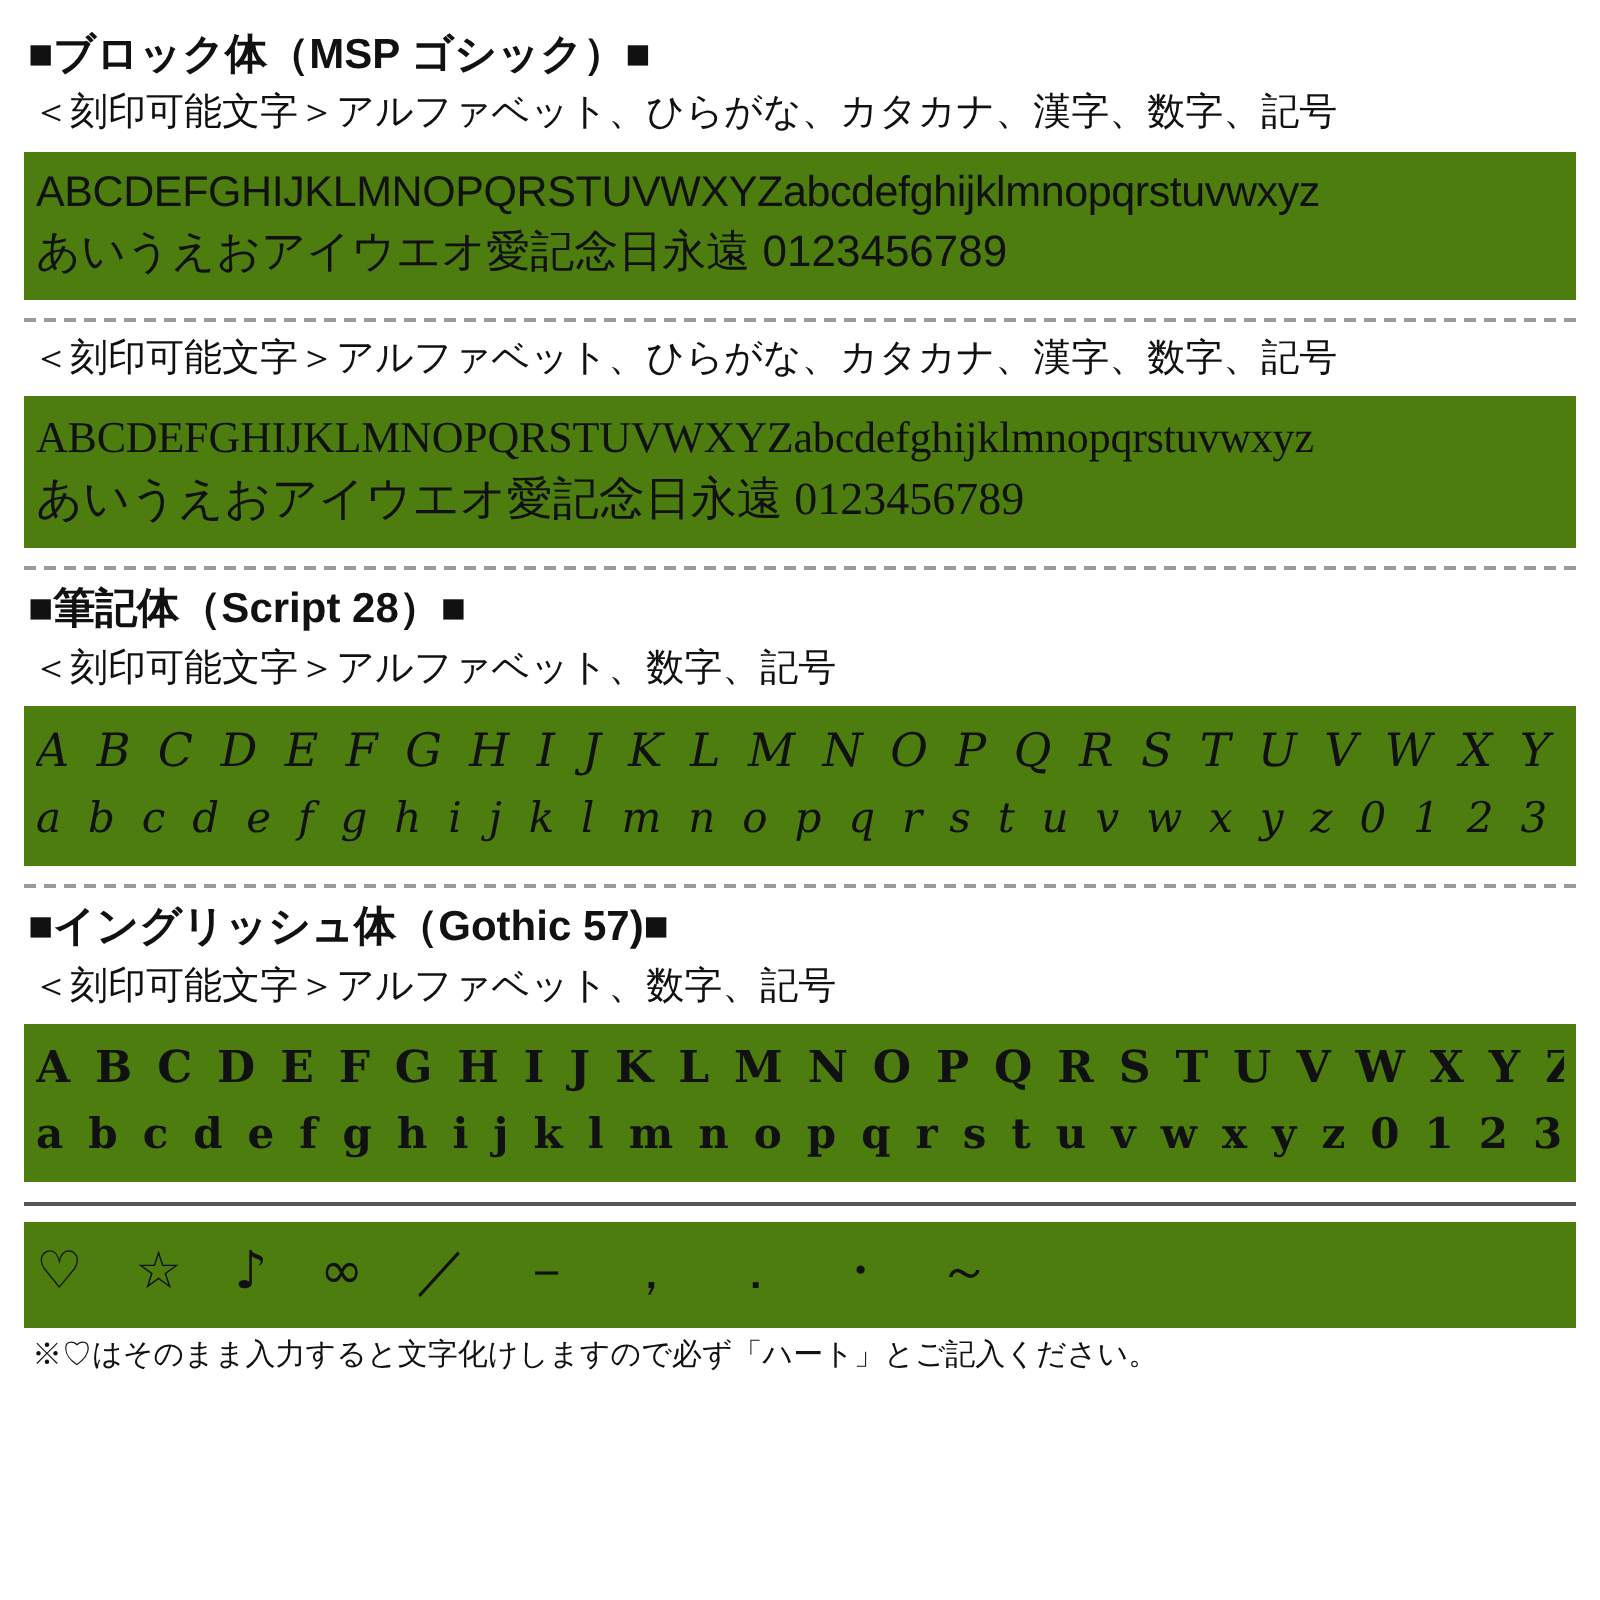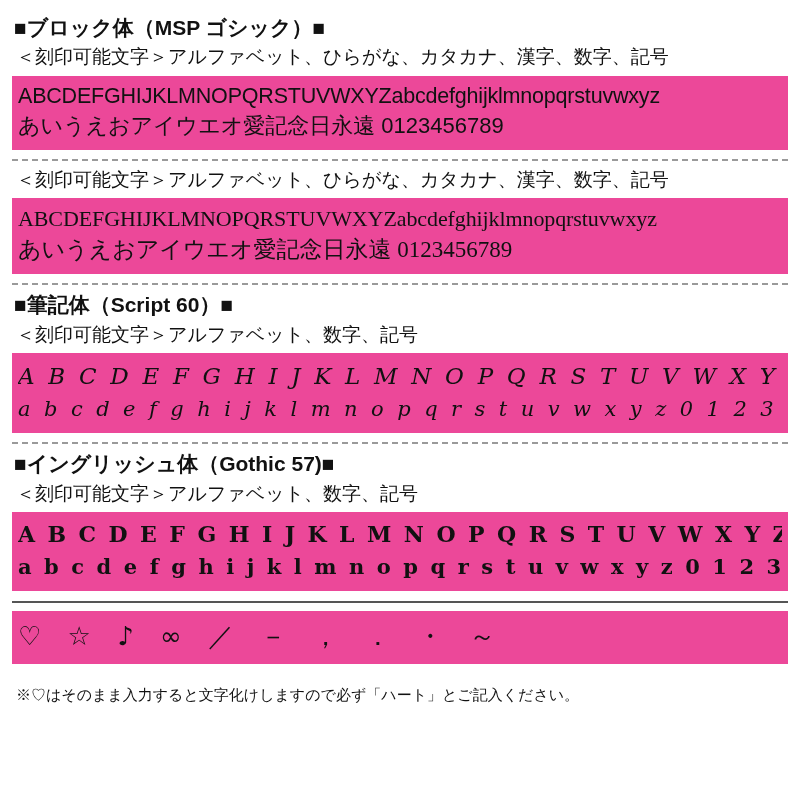--- a/index.html
+++ b/index.html
@@ -32,21 +32,21 @@
     margin: 4px 0 2px 2px;
     white-space: nowrap;
   }
   .sec-sub {
     font-size: 19px;
     line-height: 1.4;
     margin: 0 0 5px 4px;
     white-space: nowrap;
   }
   .sample {
-    background: #ec4899;
+    background: #4d7c0f;
     padding: 6px 6px 8px 6px;
     box-sizing: border-box;
   }
   .sample .line {
     white-space: nowrap;
     overflow: hidden;
   }
   
   .s-block .line1 {
     font-family: "Liberation Sans", sans-serif;
@@ -110,21 +110,21 @@
     margin: 9px 0 6px 0;
   }
   .divider.solid {
     border-top: 2px solid #555555;
     border-bottom: 0;
     margin: 10px 0 8px 0;
   }
   .note {
     font-size: 15px;
     line-height: 1.45;
-    margin: 20px 0 0 4px;
+    margin: 3px 0 0 4px;
   }
 </style>
 </head>
 <body>
 
 <div class="page">
 
   <div class="section">
     <div class="sec-title">■ブロック体（MSP ゴシック）■</div>
     <div class="sec-sub">＜刻印可能文字＞アルファベット、ひらがな、カタカナ、漢字、数字、記号</div>
@@ -140,21 +140,21 @@
     <div class="sec-sub">＜刻印可能文字＞アルファベット、ひらがな、カタカナ、漢字、数字、記号</div>
     <div class="sample s-mincho">
       <div class="line line1">ABCDEFGHIJKLMNOPQRSTUVWXYZabcdefghijklmnopqrstuvwxyz</div>
       <div class="line line2">あいうえおアイウエオ愛記念日永遠 0123456789</div>
     </div>
   </div>
 
   <hr class="divider">
 
   <div class="section">
-    <div class="sec-title">■筆記体（Script 60）■</div>
+    <div class="sec-title">■筆記体（Script 28）■</div>
     <div class="sec-sub">＜刻印可能文字＞アルファベット、数字、記号</div>
     <div class="sample s-script">
       <div class="line line1">A B C D E F G H I J K L M N O P Q R S T U V W X Y Z</div>
       <div class="line line2">a b c d e f g h i j k l m n o p q r s t u v w x y z  0 1 2 3 4 5 6 7 8 9</div>
     </div>
   </div>
 
   <hr class="divider">
 
   <div class="section">

